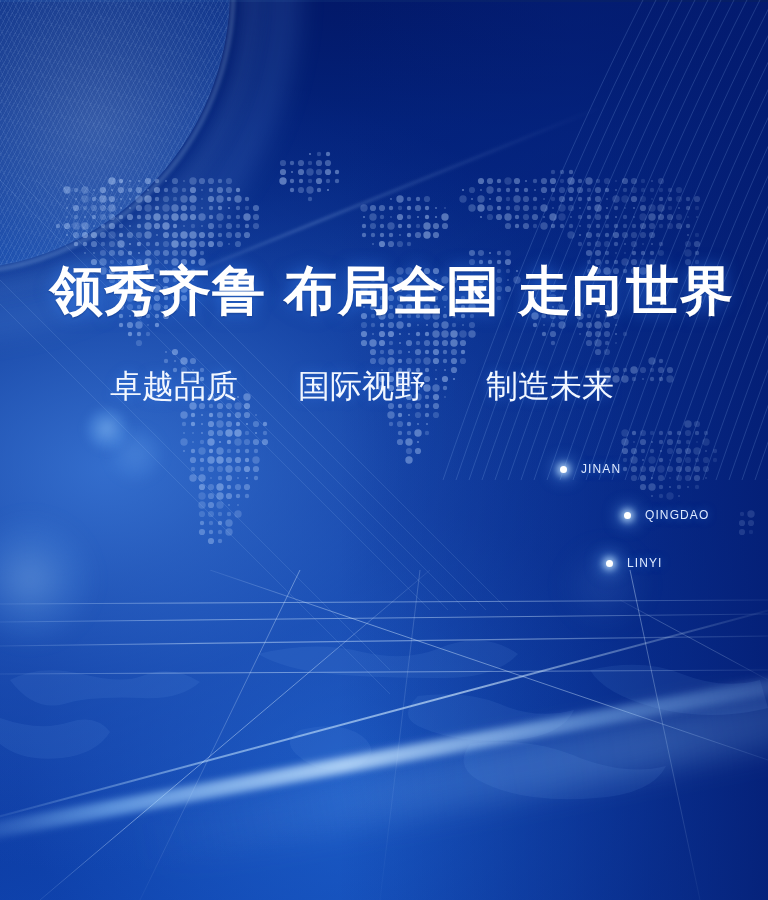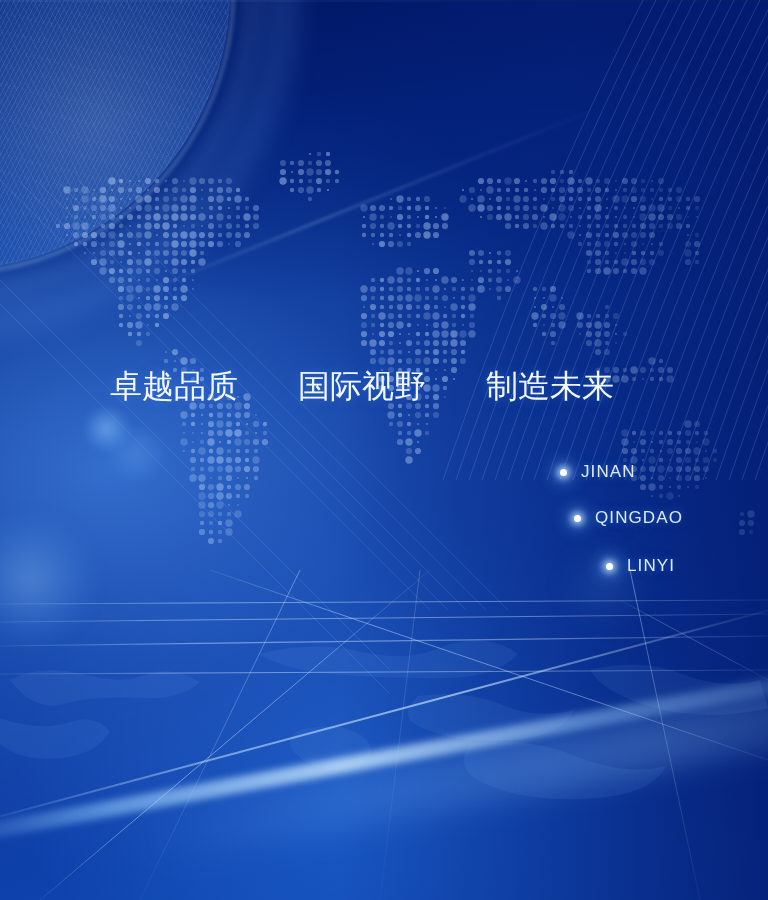--- a/index.html
+++ b/index.html
@@ -219,21 +219,21 @@
     position: relative;
     width: 7px; height: 7px;
     border-radius: 50%;
     background: #ffffff;
     box-shadow: 0 0 7px 3px rgba(190,225,255,0.85), 0 0 16px 7px rgba(110,180,255,0.45);
     flex: none;
   }
   .city-label {
     margin-left: 14px;
     font-family: "Liberation Sans", sans-serif;
-    font-size: 17px;
+    font-size: 12px;
     letter-spacing: 1.1px;
     color: #dfeaff;
     text-shadow: 0 0 8px rgba(70,150,255,0.55);
   }
 
   
   .top-edge {
     position: absolute; left:0; right:0; top:0; height:2px;
     background: linear-gradient(90deg, rgba(10,40,120,0.9), rgba(6,30,100,0.9));
   }
@@ -1377,31 +1377,34 @@
         <path d="M620 30 L768 110" stroke="url(#hfade)" stroke-opacity="0.5"></path>
       </g>
     </svg>
   </div>
 
   <div class="streak streak-wide"></div>
   <div class="streak streak-main"></div>
   <div class="streak streak-thin"></div>
   <div class="streak streak-upper"></div>
 
+  <div class="headline">
+    <span>领秀齐鲁</span><span class="gap"></span><span>布局全国</span><span class="gap"></span><span>走向世界</span>
+  </div>
 
   <div class="subline">
     <span>卓越品质</span><span class="gap2"></span><span>国际视野</span><span class="gap2"></span><span>制造未来</span>
   </div>
 
   <div id="city-layer">
       <div class="city" style="left: 560px; top: 462px;">
         <span class="city-dot"></span>
         <span class="city-label">JINAN</span>
       </div>
-      <div class="city" style="left: 574px; top: 508px;">
+      <div class="city" style="left: 624px; top: 508px;">
         <span class="city-dot"></span>
         <span class="city-label">QINGDAO</span>
       </div>
       <div class="city" style="left: 606px; top: 556px;">
         <span class="city-dot"></span>
         <span class="city-label">LINYI</span>
       </div>
     </div>
 
 </div>

